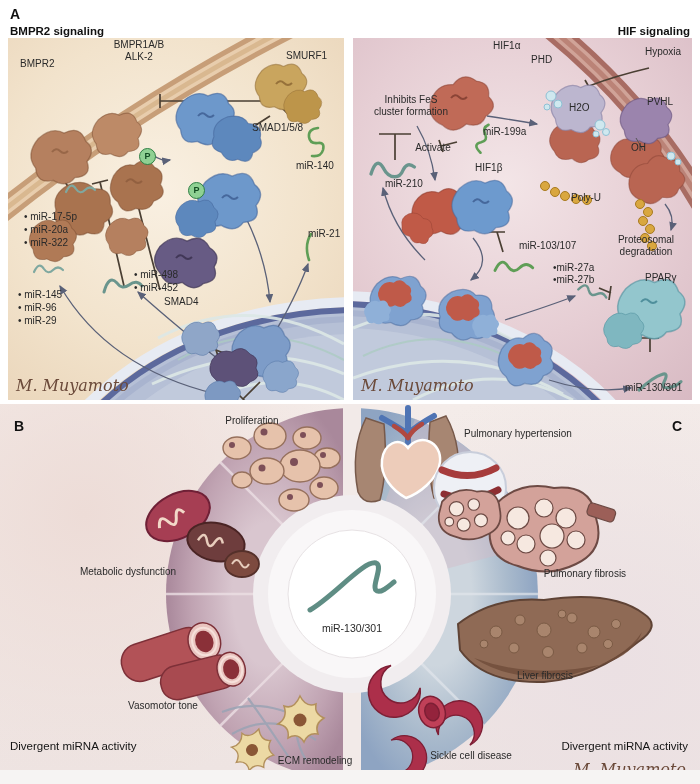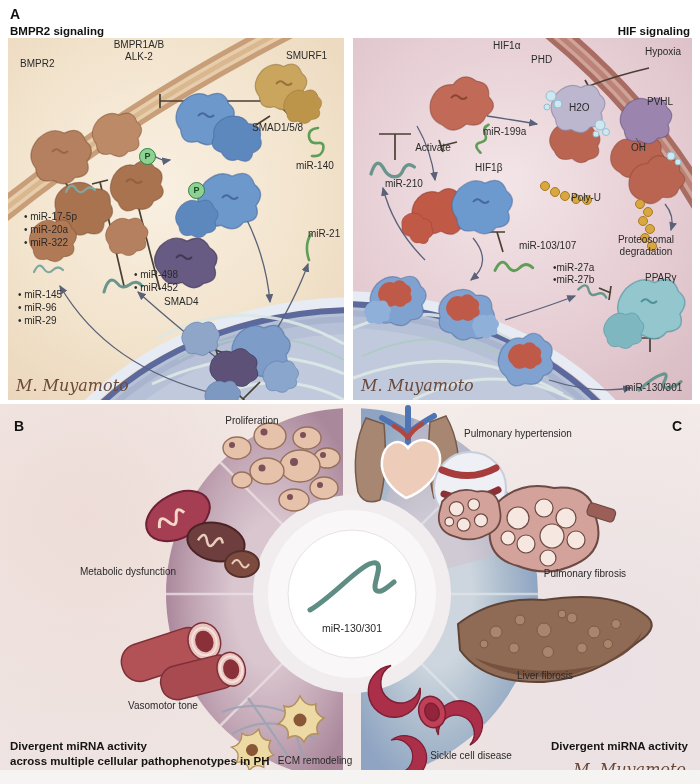--- a/index.html
+++ b/index.html
@@ -18,21 +18,21 @@
   #bc{left:0;top:404px;width:700px;height:366px;
       background:
         radial-gradient(circle at 12% 30%,#eddcd7 0%,rgba(237,220,215,0) 42%),
         radial-gradient(circle at 88% 72%,#ebe0e3 0%,rgba(235,224,227,0) 45%),
         linear-gradient(#f4ece9,#eee4e2);}
   #bottomstrip{left:0;top:770px;width:700px;height:14px;background:#f6f4f3;}
   .pcirc{position:absolute;width:15px;height:15px;border-radius:50%;background:#8fd193;
          border:1.5px solid #2f7f44;font-size:9px;font-weight:bold;color:#134d22;
          text-align:center;line-height:15px;}
   svg{position:absolute;left:0;top:0;}
-  .cap{position:absolute;font-size:11.5px;font-weight:bold;color:#141414;line-height:15px;white-space:nowrap;}
+  .cap{position:absolute;font-size:11.5px;font-weight:normal;color:#141414;line-height:15px;white-space:nowrap;}
 </style>
 </head>
 <body>
 
 <div id="fig">
 
   <div class="hdr" style="left:10px;top:6px;font-size:14px;">A</div>
   <div class="hdr" style="left:10px;top:25px;">BMPR2 signaling</div>
   <div class="hdr" style="right:10px;top:25px;">HIF signaling</div>
 
@@ -288,20 +288,24 @@
     <div class="lbl ctr" style="left:280px;top:8px;width:60px;">Hypoxia</div>
     <div class="lbl" style="left:128px;top:2px;padding-left:12px;">HIF1α</div>
     <div class="lbl" style="left:178px;top:16px;">PHD</div>
     <div class="lbl" style="left:216px;top:64px;">H2O</div>
     <div class="lbl" style="left:294px;top:58px;">PVHL</div>
     <div class="lbl" style="left:278px;top:104px;">OH</div>
     <div class="lbl" style="left:218px;top:154px;">Poly-U</div>
     <div class="lbl ctr" style="left:248px;top:196px;width:90px;">
       <div>Proteosomal</div>
       <div>degradation</div>
+    </div>
+    <div class="lbl ctr" style="left:10px;top:56px;width:96px;">
+      <div>Inhibits FeS</div>
+      <div>cluster formation</div>
     </div>
     <div class="lbl ctr" style="left:52px;top:104px;width:56px;">Activate</div>
     <div class="lbl" style="left:130px;top:88px;">miR-199a</div>
     <div class="lbl" style="left:32px;top:140px;">miR-210</div>
     <div class="lbl" style="left:122px;top:124px;">HIF1β</div>
     <div class="lbl" style="left:166px;top:202px;">miR-103/107</div>
     <div class="lbl" style="left:200px;top:224px;line-height:12px;">
       <div>•miR-27a</div>
       <div>•miR-27b</div>
     </div>
@@ -501,21 +505,20 @@
 
     <div class="lbl ctr" style="left:452px;top:24px;width:132px;">Pulmonary hypertension</div>
     <div class="lbl ctr" style="left:520px;top:164px;width:130px;">Pulmonary fibrosis</div>
     <div class="lbl ctr" style="left:495px;top:266px;width:100px;">Liver fibrosis</div>
     <div class="lbl ctr" style="left:410px;top:346px;width:122px;">Sickle cell disease</div>
 
     <div class="lbl ctr" style="left:310px;top:218px;width:84px;font-size:10.5px;">miR-130/301</div>
 
     <div class="cap" style="left:10px;top:335px;">
       <div>Divergent miRNA activity</div>
-      <div>across multiple cellular pathophenotypes in PH</div>
     </div>
     <div class="cap" style="right:12px;top:335px;text-align:right;">
       <div>Divergent miRNA activity</div>
     </div>
     <div class="sig" style="right:14px;top:356px;">M. Muyamoto</div>
   </div>
 
   <div id="bottomstrip" class="abs"></div>
 </div>
 

